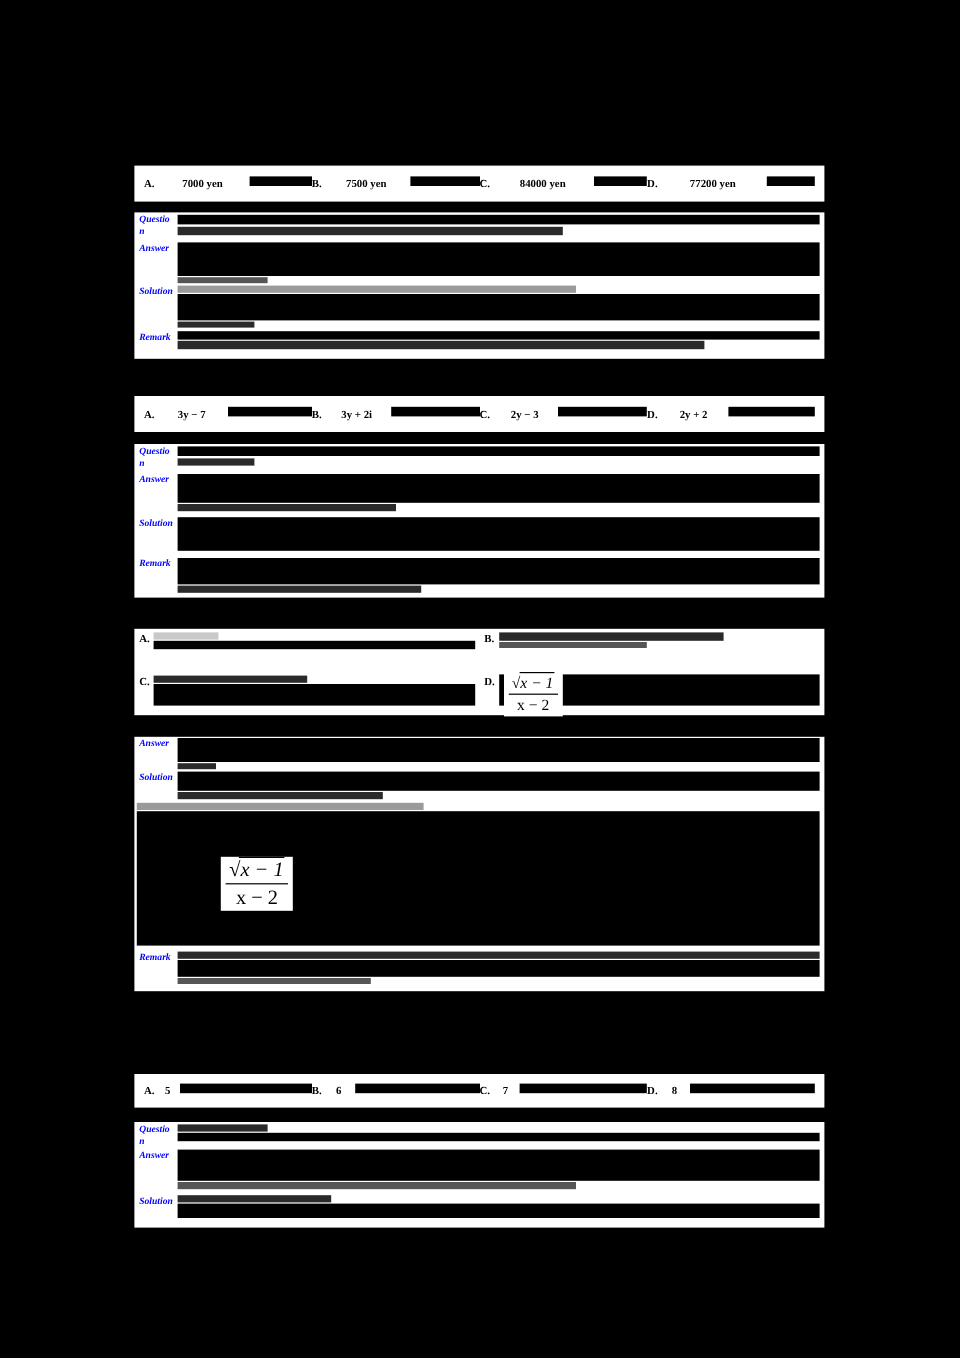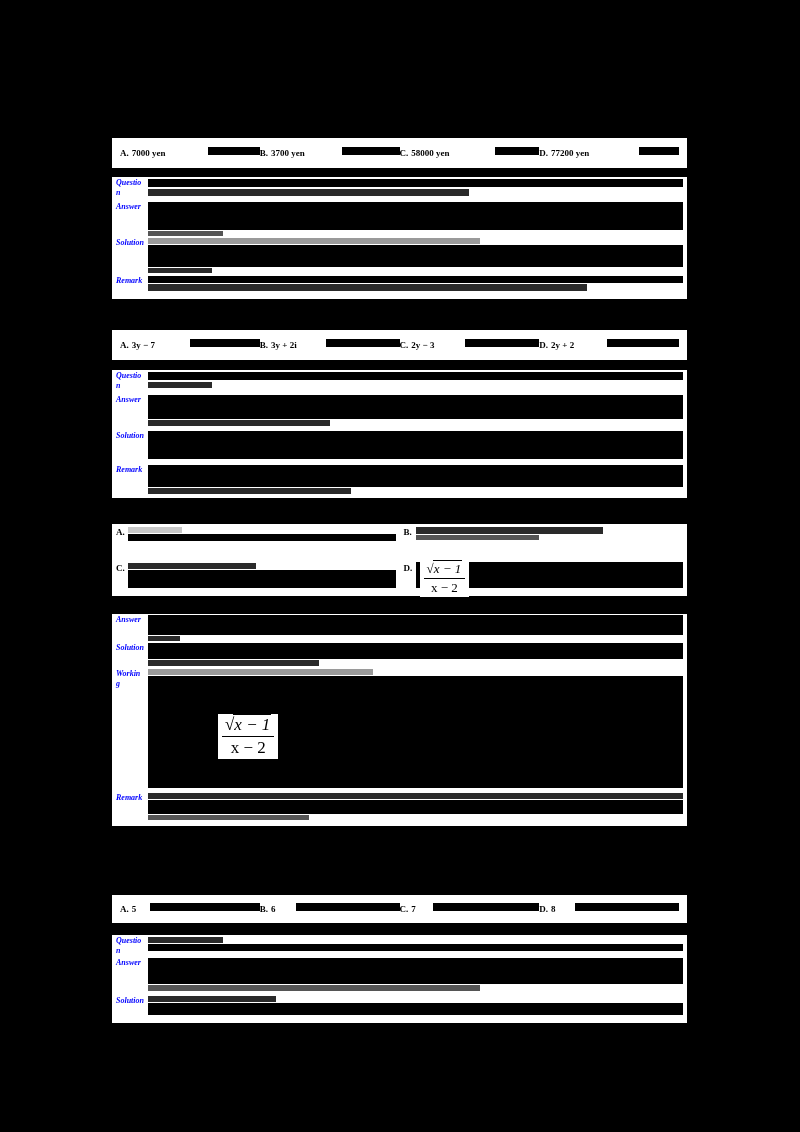--- a/index.html
+++ b/index.html
@@ -34,20 +34,21 @@
     white-space:nowrap;
     color:#000;
   }
   .optval{
     flex:1 1 auto;min-width:0;
     font-weight:bold;
     font-size:9px;
     white-space:nowrap;
     overflow:hidden;
     color:#000;
+    text-align:center;
   }
   
   .redact{
     display:inline-block;
     background:#000;
     height:8px;
     vertical-align:middle;
     margin-left:2px;
   }
 
@@ -125,26 +126,26 @@
 
   <div class="card" style="left:112px;top:138px;width:575px;height:30px;">
     <div class="optbar">
       <div class="optcell">
         <span class="optletter">A.</span>
         <span class="optval">7000 yen</span>
         <span class="redact" style="width:52px;"></span>
       </div>
       <div class="optcell">
         <span class="optletter">B.</span>
-        <span class="optval">3700 yen</span>
+        <span class="optval">7500 yen</span>
         <span class="redact" style="width:58px;"></span>
       </div>
       <div class="optcell">
         <span class="optletter">C.</span>
-        <span class="optval">58000 yen</span>
+        <span class="optval">84000 yen</span>
         <span class="redact" style="width:44px;"></span>
       </div>
       <div class="optcell">
         <span class="optletter">D.</span>
         <span class="optval">77200 yen</span>
         <span class="redact" style="width:40px;"></span>
       </div>
     </div>
   </div>
 
@@ -323,23 +324,20 @@
         <div class="lab">
           <span class="labtext">Solution</span>
         </div>
         <div class="body">
           <span class="blk" style="width:100%;height:16px;margin-top:1px;"></span>
           <span class="blk dim" style="width:32%;height:6px;margin-top:1px;"></span>
         </div>
       </div>
 
       <div class="row" style="height:124px;">
-        <div class="lab">
-          <span class="labtext">Working</span>
-        </div>
         <div class="body" style="position:relative;">
           <span class="blk pale" style="width:42%;height:6px;margin-top:1px;"></span>
           <span class="blk" style="width:100%;height:112px;margin-top:1px;"></span>
           <span class="frac big" style="position:absolute;left:72px;top:46px;">
             <span class="num"><span class="rad">√</span><span class="radbar">x − 1</span></span>
             <span class="den">x − 2</span>
           </span>
         </div>
       </div>
 

